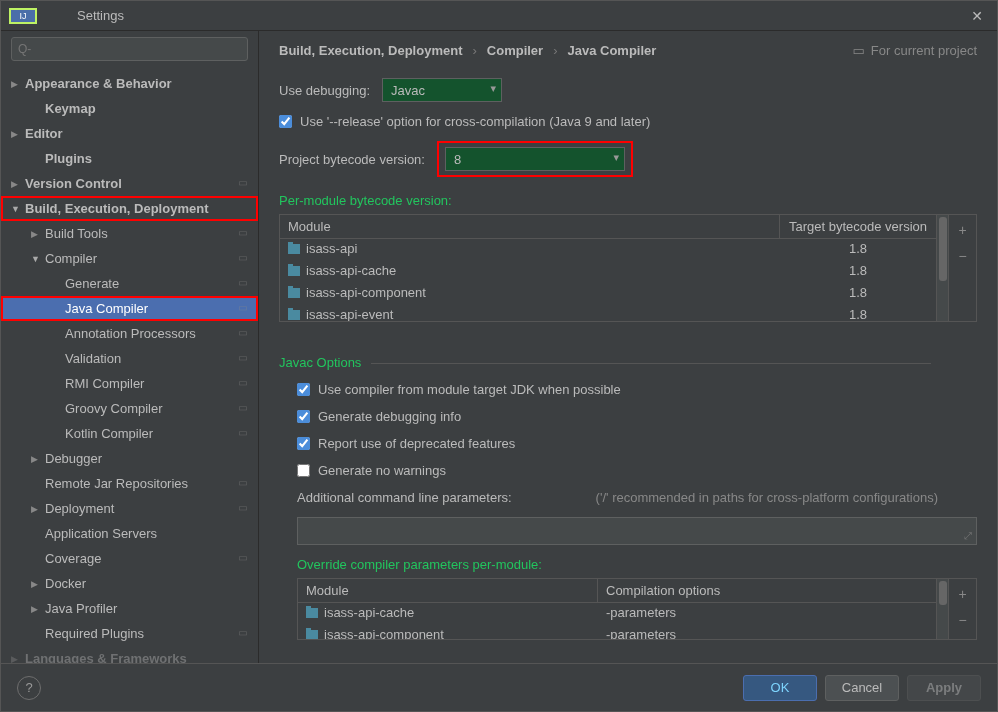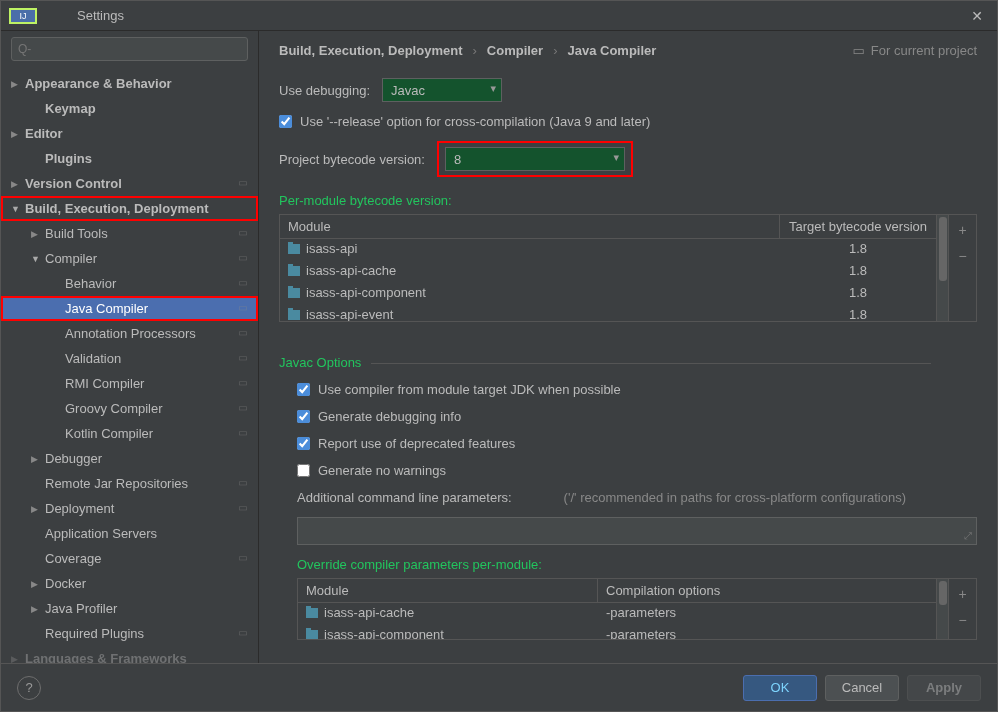--- a/index.html
+++ b/index.html
@@ -123,21 +123,21 @@
             <span class="label">Build Tools</span>
             <span class="proj-icon">▭</span>
           </div>
           <div class="tree-item lvl1">
             <span class="arrow open">▼</span>
             <span class="label">Compiler</span>
             <span class="proj-icon">▭</span>
           </div>
           <div class="tree-item lvl2">
             <span class="arrow"></span>
-            <span class="label">Behavior</span>
+            <span class="label">Generate</span>
             <span class="proj-icon">▭</span>
           </div>
           <div class="tree-item lvl2 selected hl-item-red">
             <span class="arrow"></span>
             <span class="label">Java Compiler</span>
             <span class="proj-icon">▭</span>
           </div>
           <div class="tree-item lvl2">
             <span class="arrow"></span>
             <span class="label">Annotation Processors</span>
@@ -318,21 +318,21 @@
         </div>
       <div class="checkbox-row" style="padding-left:18px;">
           <input type="checkbox" checked="" id="o3" style="">
           <label for="o3">Report use of deprecated features</label>
         </div>
       <div class="checkbox-row" style="padding-left:18px;">
           <input type="checkbox" id="o4" style="">
           <label for="o4">Generate no warnings</label>
         </div>
 
-      <div class="row" style="padding-left:18px;">
+      <div class="row" style="padding-left:18px;gap:32px;">
         <span class="lbl">Additional command line parameters:</span>
         <span class="subtext" style="margin-left:40px;">('/' recommended in paths for cross-platform configurations)</span>
       </div>
       <div style="padding-left:18px;">
         <div class="textarea-wrap">
           <span class="expand">⤢</span>
         </div>
       </div>
 
       <div class="section-title" style="padding-left:18px;margin-top:12px;">Override compiler parameters per-module:</div>

